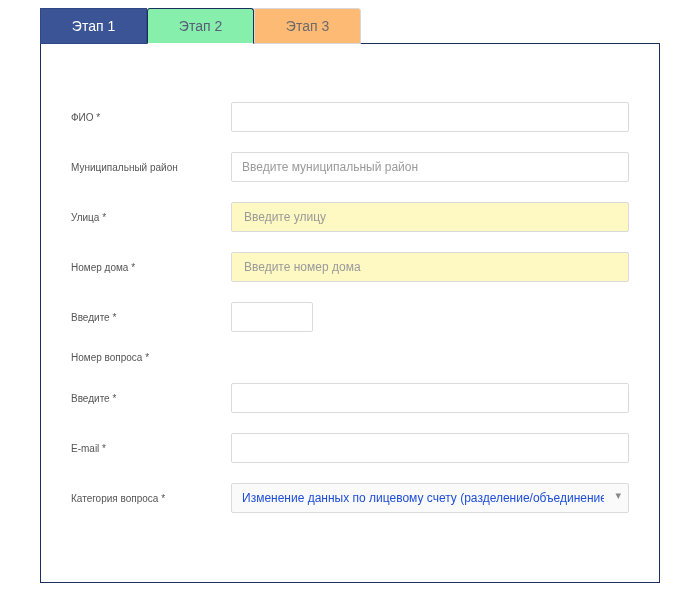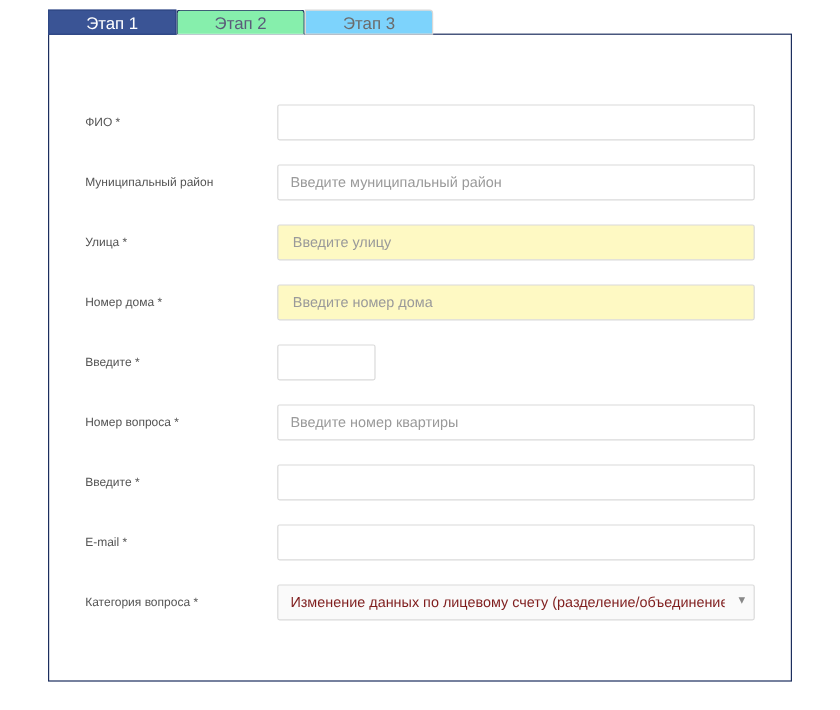--- a/index.html
+++ b/index.html
@@ -14,21 +14,21 @@
     padding: 8px 40px 0 40px;
   }
   .tabs {
     display: flex;
     position: relative;
     z-index: 2;
     margin-bottom: -1px;
   }
   .tab {
     width: 107px;
-    height: 21px;
+    height: 36px;
     display: flex;
     align-items: center;
     justify-content: center;
     font-size: 14px;
     cursor: pointer;
     user-select: none;
   }
   .tab-primary {
     background: #3a5495;
     color: #ffffff;
@@ -38,21 +38,21 @@
     background: #86efac;
     color: #5b5b7a;
     border-top: 1px solid #1c2e5e;
     border-left: 1px solid #1c2e5e;
     border-right: 1px solid #1c2e5e;
     border-bottom: 1px solid #ffffff;
     border-top-left-radius: 3px;
     border-top-right-radius: 3px;
   }
   .tab-other {
-    background: #7dd3fc;
+    background: #fdba74;
     color: #6b6b6b;
     border: 1px solid #d8d8d8;
     border-top-right-radius: 3px;
   }
   .panel {
     border: 1px solid #1c2e5e;
     background: #ffffff;
     padding: 58px 30px 30px 30px;
     min-height: 540px;
   }
@@ -69,21 +69,21 @@
   }
   .ctrl {
     flex: 1;
   }
   input[type=text], select, textarea {
     width: 100%;
     height: 30px;
     border: 1px solid #dadada;
     background: #ffffff;
     font-size: 12px;
-    color: #7f1d1d;
+    color: #1d4ed8;
     padding: 0 10px;
     border-radius: 2px;
     font-family: inherit;
   }
   input[type=text]::placeholder, textarea::placeholder {
     color: #9a9a9a;
   }
   input[type=text]:disabled {
     background: #fef9c3;
     color: #888;
@@ -145,21 +145,20 @@
       <div class="ctrl"><input type="text" disabled="" placeholder="Введите номер дома" style=""></div>
     </div>
 
     <div class="row">
       <div class="lbl">Введите *</div>
       <div class="ctrl"><input type="text" class="short" placeholder="" style=""></div>
     </div>
 
     <div class="row">
       <div class="lbl">Номер вопроса *</div>
-      <div class="ctrl"><input type="text" placeholder="Введите номер квартиры" style=""></div>
     </div>
 
     <div class="row">
       <div class="lbl">Введите *</div>
       <div class="ctrl"><input type="text" placeholder="" style=""></div>
     </div>
 
     <div class="row">
       <div class="lbl">E-mail *</div>
       <div class="ctrl"><input type="text" placeholder="" style=""></div>

